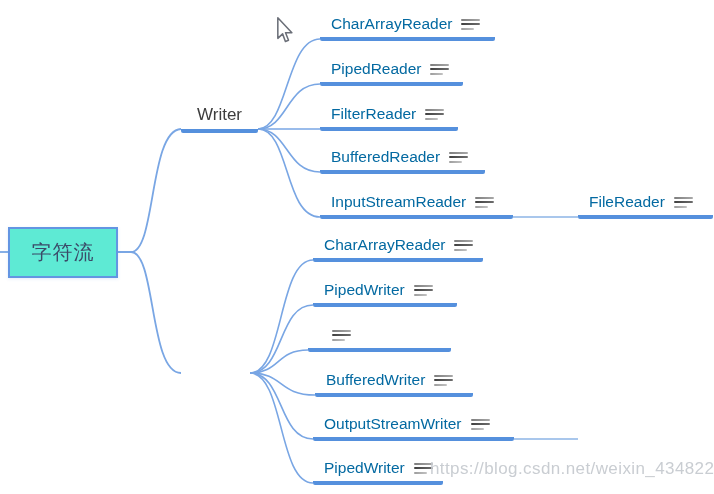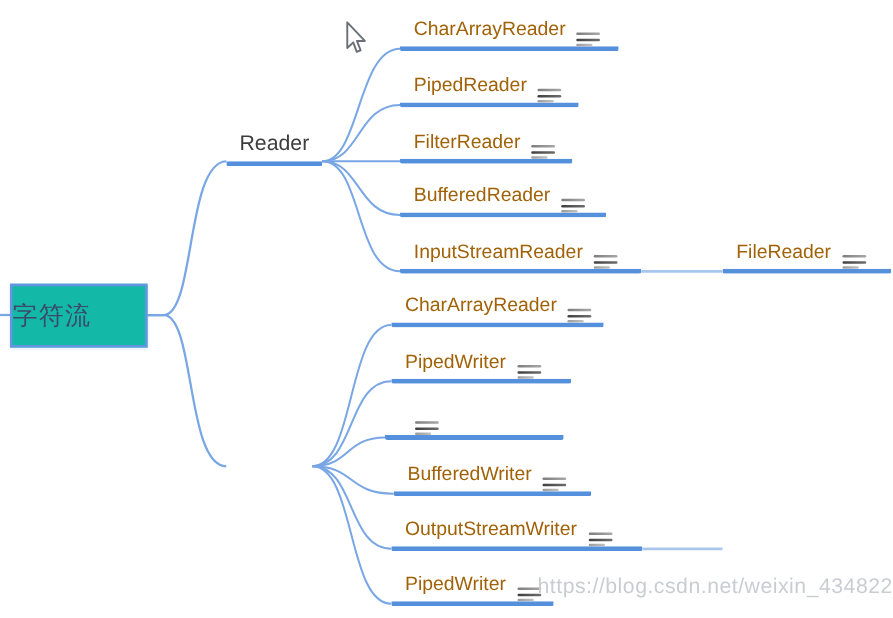--- a/index.html
+++ b/index.html
@@ -6,44 +6,44 @@
   #stage{
     position:relative;width:714px;height:494px;background:#ffffff;overflow:hidden;
     font-family:"Liberation Sans","DejaVu Sans",sans-serif;
   }
   #wires{position:absolute;left:0;top:0;width:714px;height:494px;}
 
   
   .topic{
     position:absolute;height:26px;box-sizing:content-box;
     border-bottom:4px solid #5590dd;border-radius:2px;
-    display:flex;align-items:flex-end;padding-left:11px;
-    font-size:15.5px;color:#a16207;white-space:nowrap;
+    display:flex;align-items:center;padding-left:11px;
+    font-size:15.5px;color:#0369a1;white-space:nowrap;
   }
   .topic .tlabel{line-height:26px;}
 
   
   .branch{
     position:absolute;height:26px;border-bottom:4px solid #5590dd;border-radius:2px;
     font-size:17px;color:#3d3d3d;text-align:center;line-height:24px;white-space:nowrap;
   }
 
   
   .notes{display:inline-flex;flex-direction:column;justify-content:center;
          margin-left:9px;gap:2.5px;cursor:pointer;}
   .notes i{display:block;height:2px;border-radius:1px;}
   .notes i.b1{width:19px;background:linear-gradient(to right,#7d7d7d,#a8a8a8);}
   .notes i.b2{width:19px;background:linear-gradient(to right,#3f3f3f,#6e6e6e);}
   .notes i.b3{width:13px;background:linear-gradient(to right,#9c9c9c,#c2c2c2);}
 
   
   .root{
     position:absolute;left:8px;top:227px;width:110px;height:51px;box-sizing:border-box;
-    background:#14b8a6;border:2.5px solid #6395e2;border-radius:0;
-    display:flex;align-items:center;justify-content:flex-start;
+    background:#5eead4;border:2.5px solid #6395e2;border-radius:0;
+    display:flex;align-items:center;justify-content:center;
     font-size:20px;color:#3b4a68;letter-spacing:1px;
     box-shadow:0 1px 3px rgba(90,140,220,.18);
   }
 
   .watermark{
     position:absolute;left:430px;top:459px;font-size:17px;color:#c7cbd0;
     letter-spacing:.4px;white-space:nowrap;opacity:.95;
   }
 
   .cursor{position:absolute;left:276px;top:17px;}
@@ -75,21 +75,21 @@
 
     <path d="M513,217 L578,217" stroke="#a9c7ec" stroke-width="2.2"></path>
     <path d="M514,439 L578,439" stroke="#a9c7ec" stroke-width="2.2"></path>
   </svg>
 
   <div class="root">
     <span>字符流</span>
   </div>
 
   <div class="branch" style="left:181px;top:103px;width:77px">
-    <span>Reader</span>
+    <span>Writer</span>
   </div>
 
   <div class="topic" style="left:320px;top:11px;width:164px">
     <span class="tlabel">CharArrayReader</span>
     <span class="notes">
         <i class="b1"></i>
         <i class="b2"></i>
         <i class="b3"></i>
       </span>
   </div>

